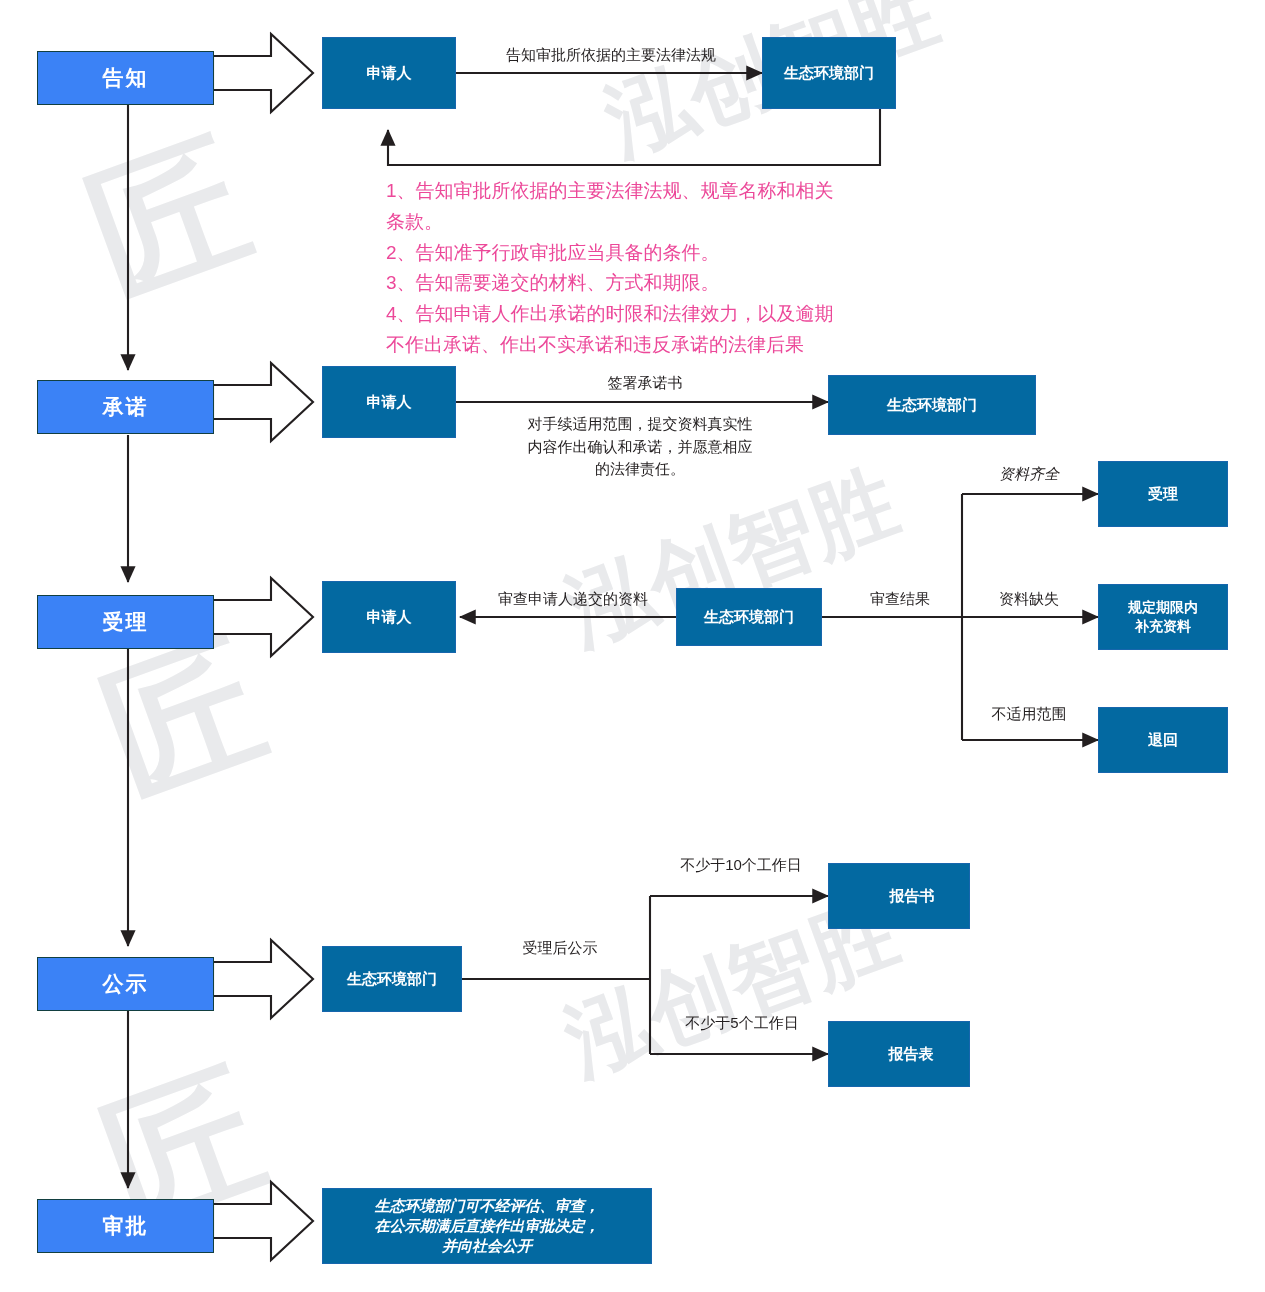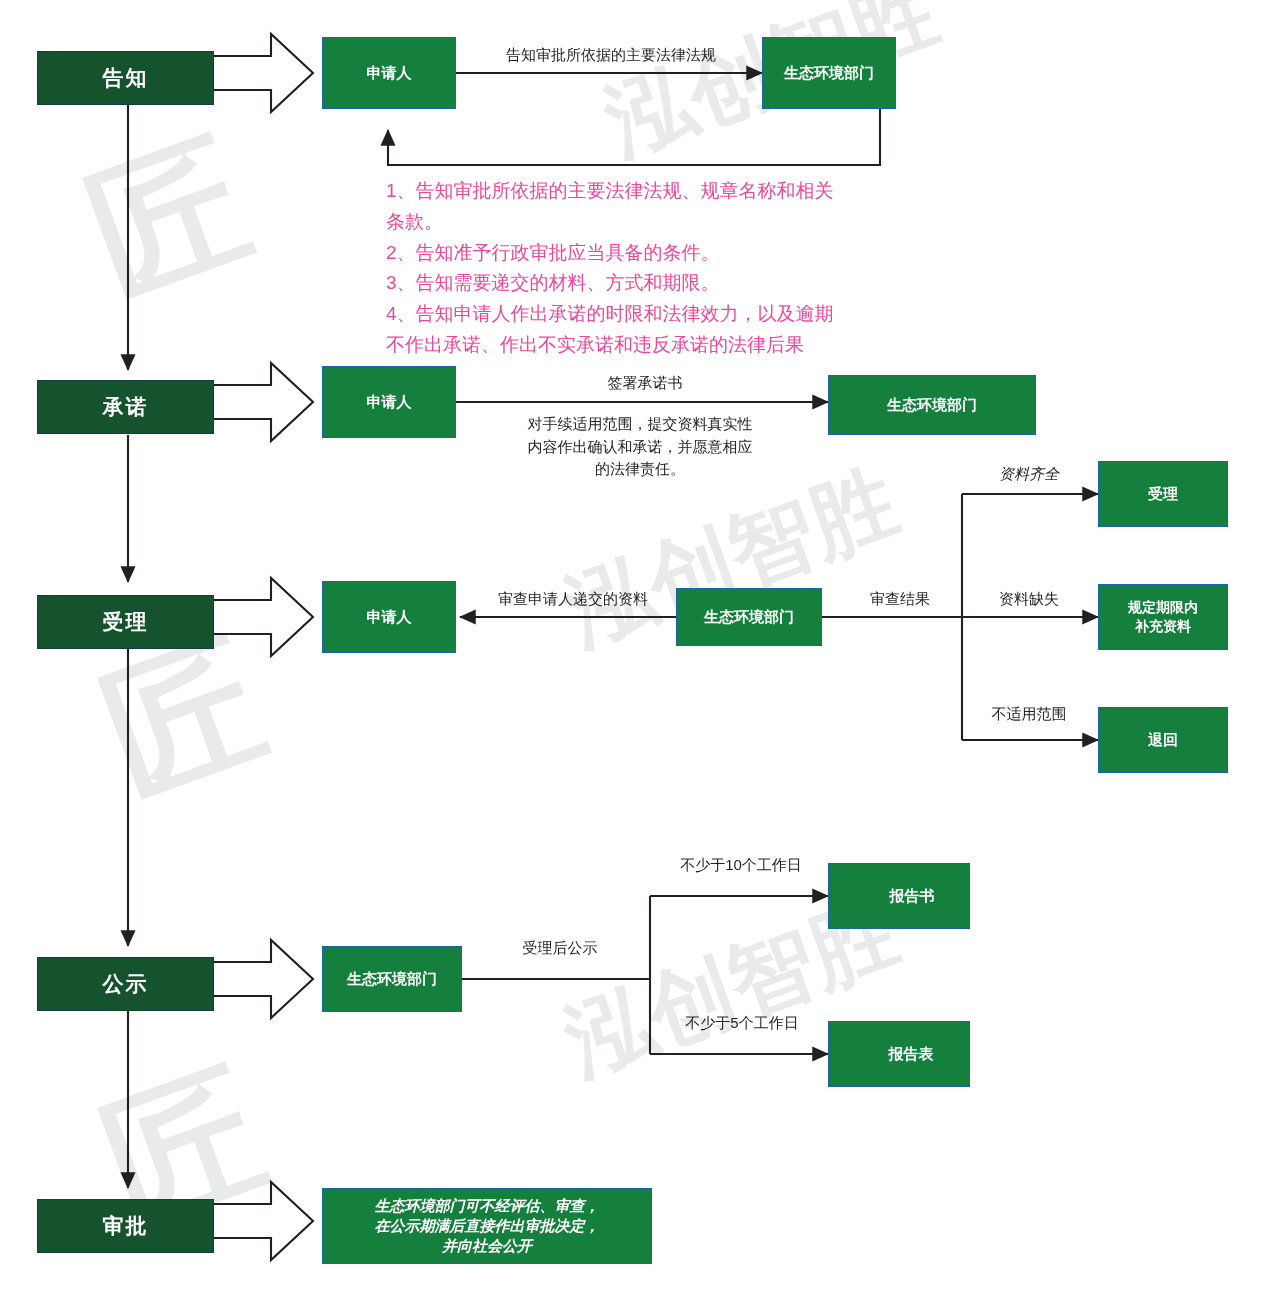--- a/index.html
+++ b/index.html
@@ -42,27 +42,27 @@
     display: flex;
     align-items: center;
     justify-content: center;
     text-align: center;
     color: #ffffff;
     font-weight: bold;
     z-index: 2;
     line-height: 1.35;
   }
   .stage {
-    background: #14532d;
+    background: #3b82f6;
     border: 1px solid #123f40;
     font-size: 21px;
     letter-spacing: 2px;
   }
   .blue {
-    background: #15803d;
+    background: #0369a1;
     border: 1px solid #1766ad;
     font-size: 15px;
   }
   .blue.small {
     font-size: 14px;
   }
   .label {
     position: absolute;
     color: #231f20;
     font-size: 15px;

